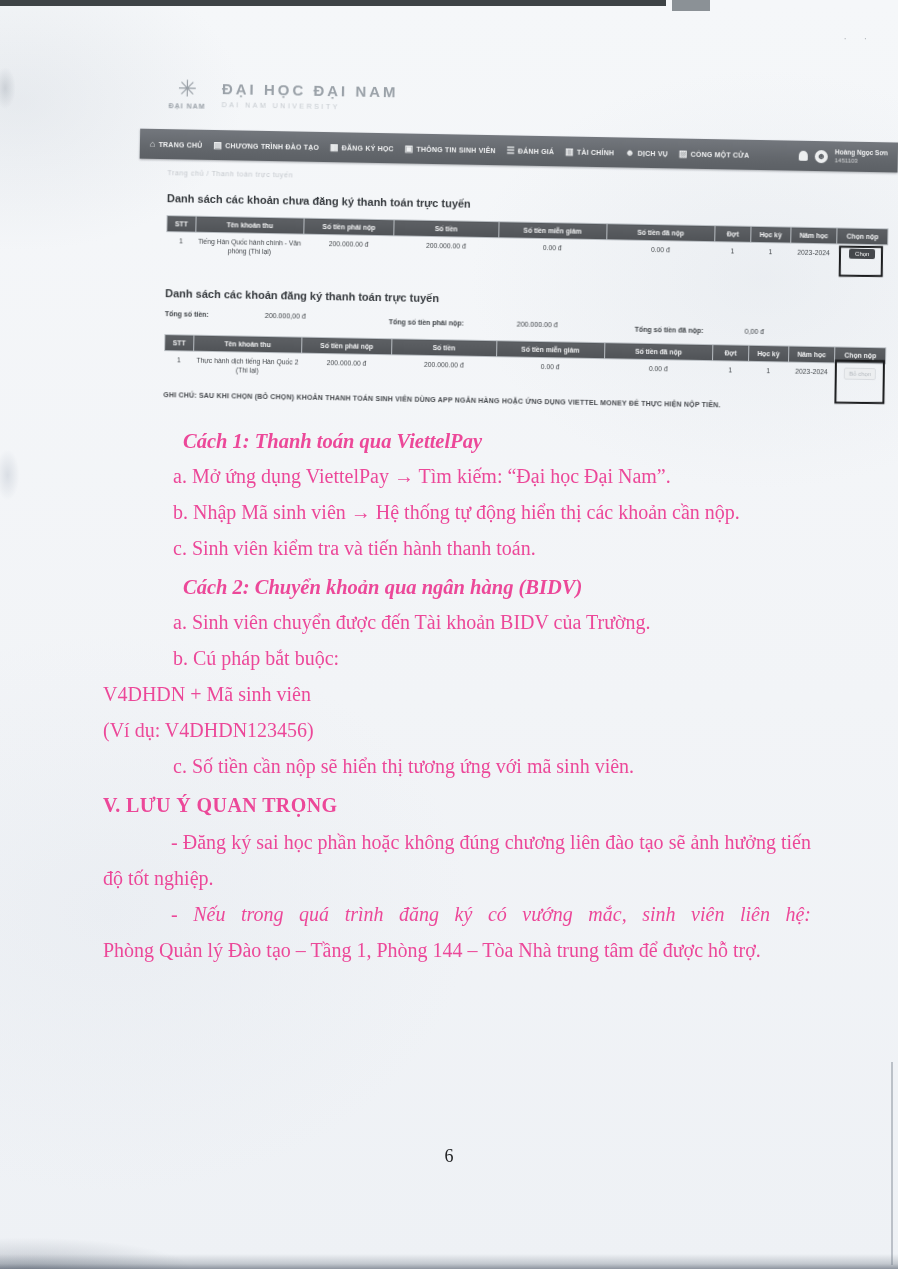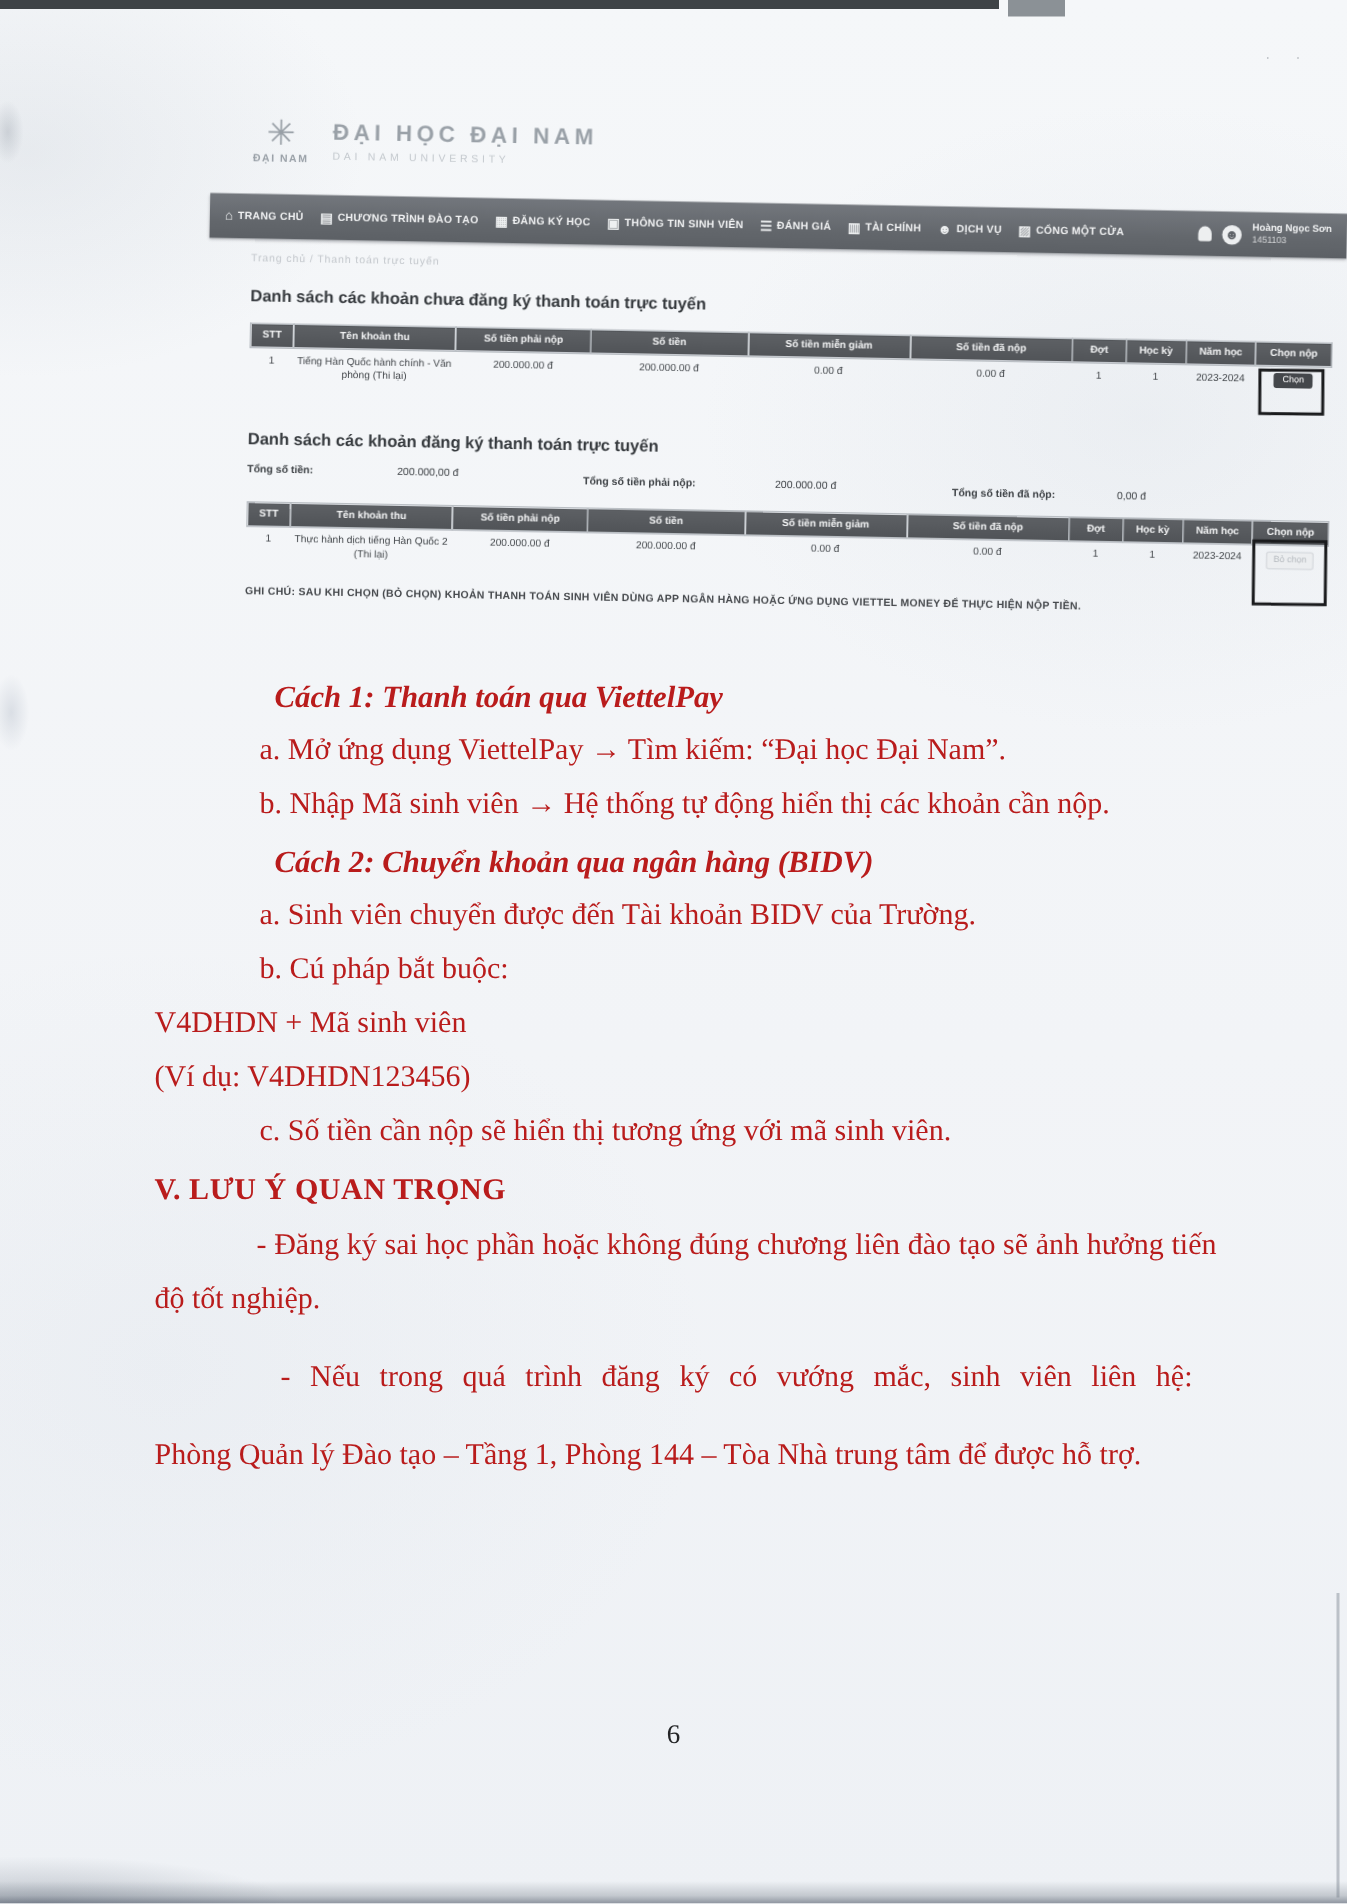--- a/index.html
+++ b/index.html
@@ -73,28 +73,28 @@
   .summary span{position:absolute;white-space:nowrap;}
   .s-l{font-weight:bold;}
   #sl1{left:0;top:4px;} #sv1{left:100px;top:4px;}
   #sl2{left:224px;top:8px;} #sv2{left:352px;top:8px;}
   #sl3{left:470px;top:11px;} #sv3{left:580px;top:11px;}
 
   .ghichu{position:absolute;left:168px;top:391px;width:710px;font-size:7px;font-weight:bold;
     color:#46494d;letter-spacing:.2px;}
 
   
-  .doc{position:absolute;left:103px;top:448px;width:708px;font-family:"Liberation Serif",serif;color:#b91c1c;}
+  .doc{position:absolute;left:103px;top:424px;width:708px;font-family:"Liberation Serif",serif;color:#ec4899;}
   .m-head{margin-left:80px;font-style:italic;font-weight:bold;font-size:20.5px;line-height:34px;}
   .m-head.second{margin-top:4px;}
   .step{margin-left:70px;font-size:20px;line-height:36px;}
   .flush{margin-left:0;font-size:20px;line-height:36px;}
   .sec-head{font-weight:bold;font-size:20px;line-height:38px;letter-spacing:.4px;margin-top:2px;}
   .note-p{margin:0;font-size:20px;line-height:36px;text-indent:68px;text-align:justify;}
-  .note-just{margin:16px;font-size:20px;line-height:36px;text-indent:68px;text-align:justify;text-align-last:justify;}
+  .note-just{margin:0;font-size:20px;line-height:36px;text-indent:68px;text-align:justify;text-align-last:justify;font-style:italic;}
 
   .page-num{position:absolute;left:0;right:0;top:1146px;text-align:center;
     font-family:"Liberation Serif",serif;font-size:18px;color:#232426;}
 </style>
 </head>
 <body>
 
 <div class="top-bar"></div>
 <div class="top-tab"></div>
 <div class="corner-dots">· ·</div>
@@ -261,20 +261,21 @@
   </table>
   <div class="annot-box" id="box2"></div>
 
   <div class="ghichu">GHI CHÚ: SAU KHI CHỌN (BỎ CHỌN) KHOẢN THANH TOÁN SINH VIÊN DÙNG APP NGÂN HÀNG HOẶC ỨNG DỤNG VIETTEL MONEY ĐỂ THỰC HIỆN NỘP TIỀN.</div>
 </div>
 
 <div class="doc">
   <div class="m-head">Cách 1: Thanh toán qua ViettelPay</div>
   <div class="step">a. Mở ứng dụng ViettelPay → Tìm kiếm: “Đại học Đại Nam”.</div>
   <div class="step">b. Nhập Mã sinh viên → Hệ thống tự động hiển thị các khoản cần nộp.</div>
+  <div class="step">c. Sinh viên kiểm tra và tiến hành thanh toán.</div>
 
   <div class="m-head second">Cách 2: Chuyển khoản qua ngân hàng (BIDV)</div>
   <div class="step">a. Sinh viên chuyển được đến Tài khoản BIDV của Trường.</div>
   <div class="step">b. Cú pháp bắt buộc:</div>
   <div class="flush">V4DHDN + Mã sinh viên</div>
   <div class="flush">(Ví dụ: V4DHDN123456)</div>
   <div class="step">c. Số tiền cần nộp sẽ hiển thị tương ứng với mã sinh viên.</div>
 
   <div class="sec-head">V. LƯU Ý QUAN TRỌNG</div>
   <p class="note-p">- Đăng ký sai học phần hoặc không đúng chương liên đào tạo sẽ ảnh hưởng tiến độ tốt nghiệp.</p>

